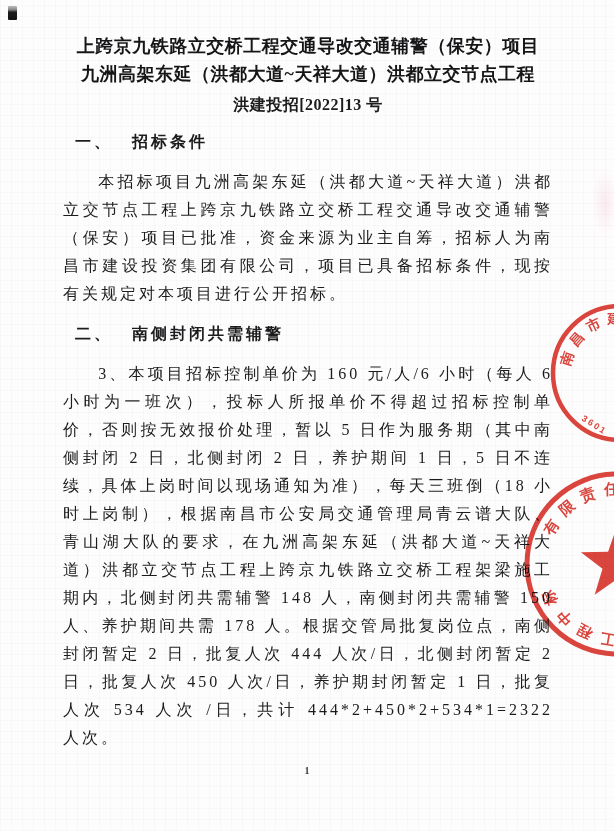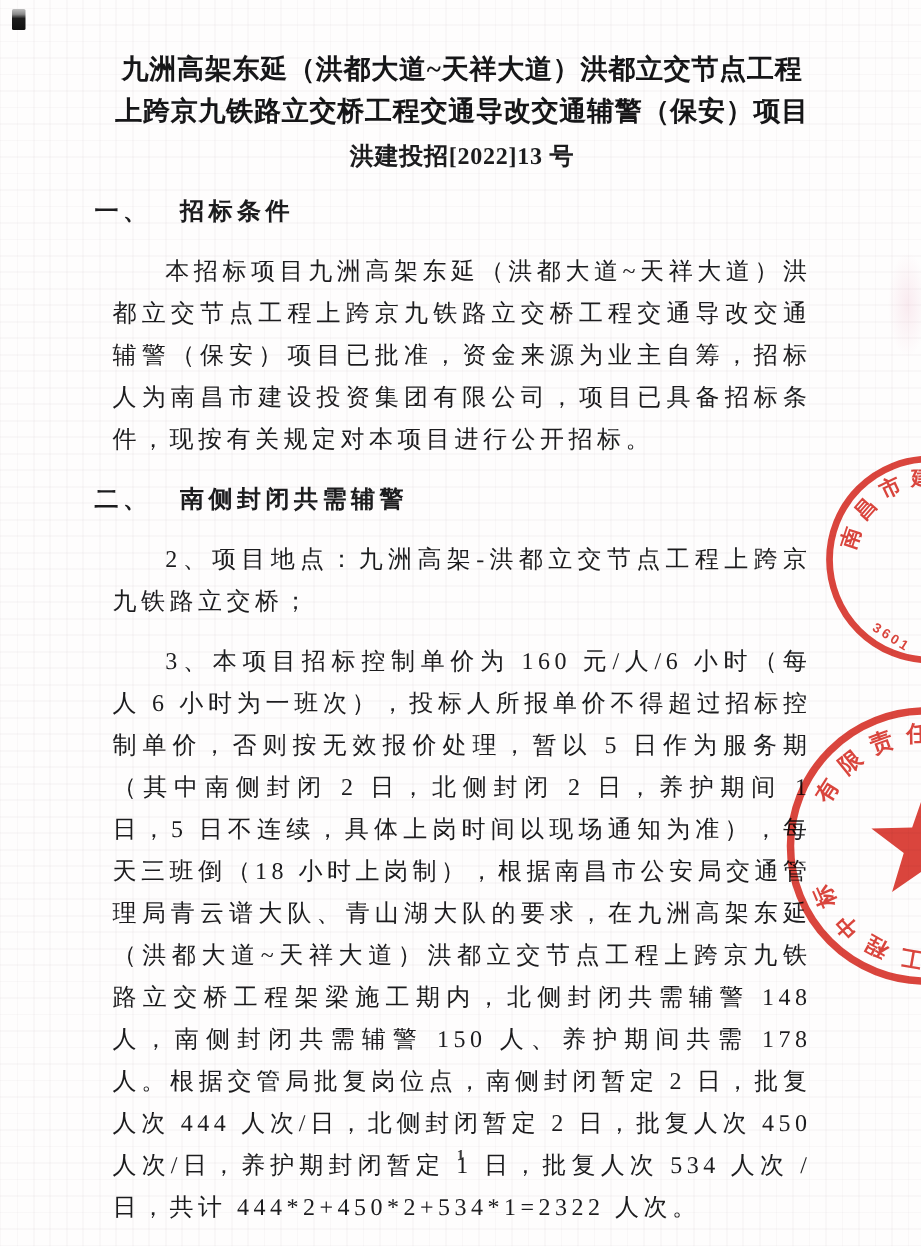--- a/index.html
+++ b/index.html
@@ -19,22 +19,22 @@
     background:linear-gradient(180deg,#bdbdbd 0%,#8a8a8a 25%,#1d1d1d 45%,#111 100%);
     border-radius:1px;
   }
   .content{
     position:absolute;left:63px;top:32px;width:490px;
   }
   .title-block{text-align:center;font-weight:bold;font-size:18px;line-height:28px;letter-spacing:0.5px;color:#161618;}
   .doc-number{text-align:center;font-weight:bold;font-size:16px;line-height:22px;margin-top:6px;letter-spacing:0.5px;}
   .body-text{margin-top:12px;font-size:16px;line-height:28px;letter-spacing:3px;text-align:justify;}
   .section-heading{font-weight:bold;}
-  .para{text-indent:2.2em;margin:12px;}
-  .heading{margin:0;}
+  .para{text-indent:2.2em;margin:0;}
+  .heading{margin:12px;}
   .page-number{
     position:absolute;left:50%;top:765px;transform:translateX(-50%);
     font-size:10px;font-weight:bold;color:#3a3a3a;letter-spacing:0;
   }
   .seal{position:absolute;mix-blend-mode:multiply;opacity:0.92;}
   .seal-top{left:535px;top:288px;}
   .seal-bottom{left:515px;top:462px;}
   .smudge{
     position:absolute;left:592px;top:168px;width:26px;height:70px;
     background:radial-gradient(closest-side, rgba(235,180,200,0.25), rgba(235,180,200,0));
@@ -45,32 +45,31 @@
 <body>
 
 <div class="page">
 
   <div class="scan-artifact"></div>
   <div class="smudge"></div>
 
   <div class="content">
 
     <div class="title-block">
+      <div>上跨京九铁路立交桥工程交通导改交通辅警（保安）项目</div>
       <div>九洲高架东延（洪都大道~天祥大道）洪都立交节点工程</div>
-      <div>上跨京九铁路立交桥工程交通导改交通辅警（保安）项目</div>
     </div>
 
     <div class="doc-number">洪建投招[2022]13 号</div>
 
     <div class="body-text">
       <p class="heading section-heading">一、　招标条件</p>
       <p class="para">本招标项目九洲高架东延（洪都大道~天祥大道）洪都立交节点工程上跨京九铁路立交桥工程交通导改交通辅警（保安）项目已批准，资金来源为业主自筹，招标人为南昌市建设投资集团有限公司，项目已具备招标条件，现按有关规定对本项目进行公开招标。</p>
 
       <p class="heading section-heading">二、　南侧封闭共需辅警</p>
-      <p class="para">2、项目地点：九洲高架-洪都立交节点工程上跨京九铁路立交桥；</p>
       <p class="para">3、本项目招标控制单价为 160 元/人/6 小时（每人 6 小时为一班次），投标人所报单价不得超过招标控制单价，否则按无效报价处理，暂以 5 日作为服务期（其中南侧封闭 2 日，北侧封闭 2 日，养护期间 1 日，5 日不连续，具体上岗时间以现场通知为准），每天三班倒（18 小时上岗制），根据南昌市公安局交通管理局青云谱大队、青山湖大队的要求，在九洲高架东延（洪都大道~天祥大道）洪都立交节点工程上跨京九铁路立交桥工程架梁施工期内，北侧封闭共需辅警 148 人，南侧封闭共需辅警 150 人、养护期间共需 178 人。根据交管局批复岗位点，南侧封闭暂定 2 日，批复人次 444 人次/日，北侧封闭暂定 2 日，批复人次 450 人次/日，养护期封闭暂定 1 日，批复人次 534 人次 /日，共计 444*2+450*2+534*1=2322 人次。</p>
 
     </div>
 
   </div>
 
   <svg class="seal seal-top" width="180" height="180" viewBox="0 0 180 180">
     <defs>
       <path id="sealTopTextPath" d="M 35,85 A 50,50 0 1 1 135,85 A 50,50 0 1 1 35,85" fill="none"></path>
     </defs>

